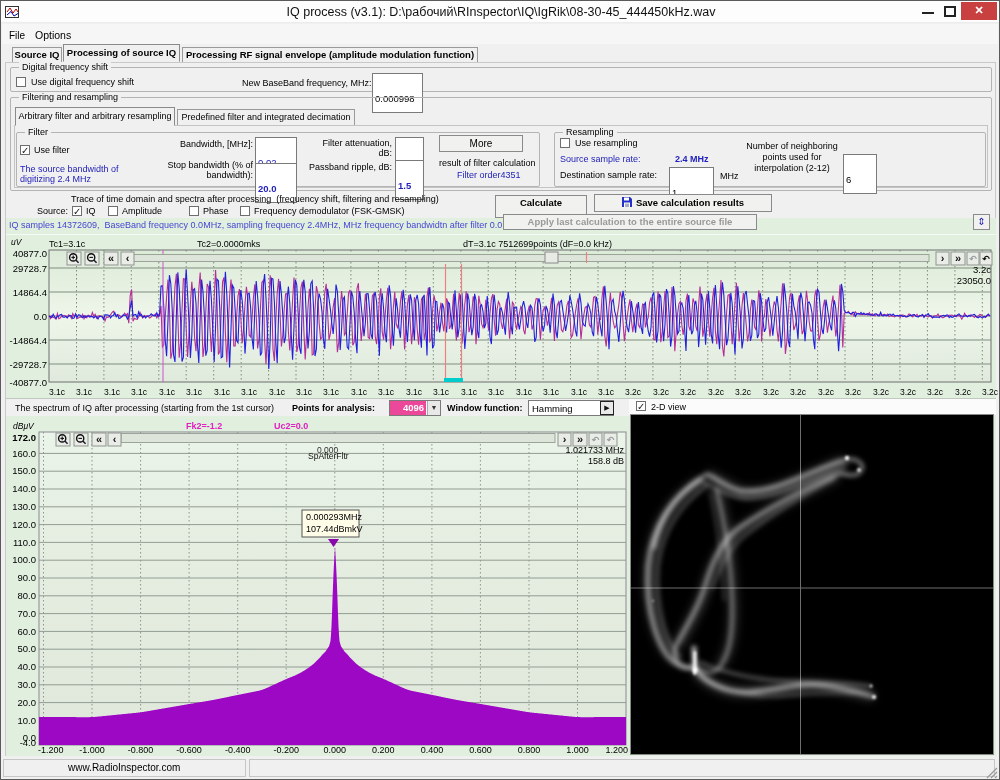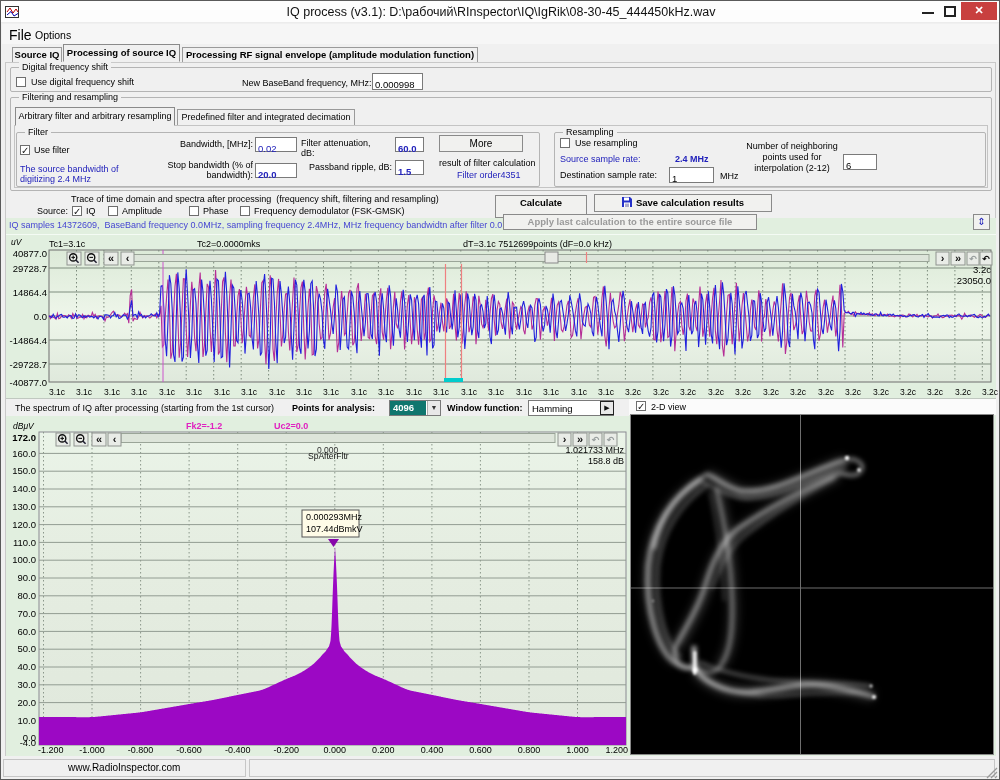--- a/index.html
+++ b/index.html
@@ -1,40 +1,40 @@
 <!DOCTYPE html>
 <html><head><meta charset="utf-8"><style>
 *{margin:0;padding:0;box-sizing:border-box}
 html,body{width:1000px;height:780px}
 body{font-family:"Liberation Sans",sans-serif;background:#f0f0f0;position:relative;overflow:hidden;border:1px solid #5a5a5a}
 .abs{position:absolute}
 .gb{position:absolute;border:1px solid #b4b4b4;border-radius:2px}
 .gb>span{position:absolute;top:-6px;left:8px;background:#f0f0f0;padding:0 3px;font-size:9px;line-height:11px;white-space:nowrap}
 .cb{position:absolute;width:10px;height:10px;background:#fff;border:1px solid #6e6e6e;font-size:10px;line-height:9px;text-align:center;color:#222}
 .lbl{position:absolute;font-size:9px;line-height:11px;white-space:nowrap}
-.tb{position:absolute;background:#fff;border:1px solid #7a7a7a;font-size:9.5px;padding:5px 2px;line-height:12px}
+.tb{position:absolute;background:#fff;border:1px solid #7a7a7a;font-size:9.5px;padding:19px 2px;line-height:12px}
 .btn{position:absolute;background:#f1f1ef;border:1px solid #8a8a8a;font-size:9.5px;text-align:center;white-space:nowrap}
 .tab{position:absolute;background:#f0f0f0;font-size:9.5px;font-weight:bold;text-align:center;white-space:nowrap;overflow:hidden}
 .blue{color:#2222bb}
 </style></head><body>
 
 <div class="abs" style="left:0;top:0;width:998px;height:22px;background:#fdfdfd;border-bottom:1px solid #ececec"></div>
 <div class="abs" style="left:4px;top:4px;width:15px;height:14px">
 <svg width="15" height="14" viewBox="0 0 15 14">
       <rect x="0.5" y="1.5" width="13" height="11" fill="#fff" stroke="#333" stroke-width="1"></rect>
       <path d="M2 7 L5 3 L8 8 L11 4 L13 7" stroke="#b00" fill="none"></path>
       <path d="M2 10 L6 6.5 L9 11 L13 8.5" stroke="#00a" fill="none"></path>
     </svg></div>
 <div class="abs" style="left:0;top:4px;width:1000px;text-align:center;font-size:12.5px;color:#111">IQ process (v3.1): D:\рабочий\RInspector\IQ\IgRik\08-30-45_444450kHz.wav</div>
 <div class="abs" style="left:921px;top:11px;width:12px;height:2px;background:#222"></div>
 <div class="abs" style="left:943px;top:5px;width:12px;height:11px;border:2px solid #222"></div>
 <div class="abs" style="left:960px;top:1px;width:36px;height:18px;background:#c8403f;color:#fff;font-size:11px;font-weight:bold;text-align:center;line-height:17px">✕</div>
 
 <div class="abs" style="left:1px;top:23px;width:996px;height:20px;background:#f6f6f6"></div>
-<div class="lbl" style="left:8px;top:29px;font-size:14px">File</div>
+<div class="lbl" style="left:8px;top:29px;font-size:10px">File</div>
 <div class="lbl" style="left:34px;top:29px;font-size:10.5px">Options</div>
 
 <div class="abs" style="left:4px;top:61px;width:991px;height:695px;border:1px solid #c9c9c9;background:#f0f0f0"></div>
 <div class="tab" style="left:11px;top:46px;width:50px;height:15px;border:1px solid #9a9a9a;border-bottom:none;line-height:14px">Source IQ</div>
 <div class="tab" style="left:62px;top:43px;width:117px;height:18px;border:1px solid #8a8a8a;border-bottom:1px solid #f0f0f0;line-height:16px">Processing of source IQ</div>
 <div class="tab" style="left:181px;top:46px;width:296px;height:15px;border:1px solid #9a9a9a;border-bottom:none;line-height:14px">Processing RF signal envelope (amplitude modulation function)</div>
 
 <div class="gb" style="left:9px;top:66px;width:982px;height:25px">
     <span>Digital frequency shift</span>
   </div>
@@ -53,21 +53,21 @@
 <div class="gb" style="left:15px;top:131px;width:524px;height:55px">
     <span>Filter</span>
   </div>
 <div class="cb" style="left:19px;top:144px">✓</div>
 <div class="lbl" style="left:33px;top:144px">Use filter</div>
 <div class="lbl blue" style="left:19px;top:163px;line-height:10px">The source bandwidth of<br>digitizing 2.4 MHz</div>
 <div class="lbl" style="left:150px;top:138px;width:102px;text-align:right">Bandwidth, [MHz]:</div>
 <div class="tb blue" style="left:254px;top:136px;width:42px;height:15px;font-weight:normal">0.02</div>
 <div class="lbl" style="left:150px;top:159px;width:102px;text-align:right;line-height:10px">Stop bandwidth (% of<br>bandwidth):</div>
 <div class="tb blue" style="left:254px;top:162px;width:42px;height:15px;font-weight:bold">20.0</div>
-<div class="lbl" style="left:300px;top:137px;width:91px;line-height:10px">Filter attenuation,<br>dB:</div>
+<div class="lbl" style="left:300px;top:137px;width:91px;text-align:right;line-height:10px">Filter attenuation,<br>dB:</div>
 <div class="tb blue" style="left:394px;top:136px;width:29px;height:15px;font-weight:bold">60.0</div>
 <div class="lbl" style="left:300px;top:161px;width:91px;text-align:right">Passband ripple, dB:</div>
 <div class="tb blue" style="left:394px;top:159px;width:29px;height:15px;font-weight:bold">1.5</div>
 <div class="btn" style="left:438px;top:134px;width:84px;height:17px;line-height:15px;font-size:10px">More</div>
 <div class="lbl" style="left:438px;top:157px">result of filter calculation</div>
 <div class="lbl blue" style="left:456px;top:169px">Filter order4351</div>
 
 <div class="gb" style="left:553px;top:131px;width:432px;height:55px">
     <span>Resampling</span>
   </div>
@@ -197,21 +197,21 @@
       <text x="962" y="394" text-anchor="middle">3.2c</text>
       <text x="989" y="394" text-anchor="middle">3.2c</text>
     </g>
 </svg>
 
 <div class="abs" style="left:5px;top:397px;width:990px;height:1px;background:#c0c8c0"></div>
 <div class="abs" style="left:5px;top:398px;width:623px;height:17px;background:#f0f0f0"></div>
 <div class="lbl" style="left:14px;top:402px">The spectrum of IQ after processing (starting from the 1st cursor)</div>
 <div class="lbl" style="left:291px;top:402px;font-weight:bold">Points for analysis:</div>
 <div class="abs" style="left:388px;top:399px;width:52px;height:16px;background:#fff;border:1px solid #7a7a7a"></div>
-<div class="abs" style="left:389px;top:400px;width:36px;height:14px;background:#0f766e;color:#fff;font-size:9.5px;padding-left:3px;font-weight:bold;line-height:14px">4096</div>
+<div class="abs" style="left:389px;top:400px;width:36px;height:14px;background:#ec4899;color:#fff;font-size:9.5px;padding-left:13px;font-weight:bold;line-height:14px">4096</div>
 <div class="abs" style="left:426px;top:400px;width:13px;height:14px;background:#e8e8e8;border-left:1px solid #aaa;color:#333;font-size:7px;text-align:center;line-height:14px">▼</div>
 <div class="lbl" style="left:446px;top:402px;font-weight:bold">Window function:</div>
 <div class="abs" style="left:527px;top:399px;width:86px;height:16px;background:#fff;border:1px solid #7a7a7a;font-size:9.5px;padding:1px 0 0 3px;line-height:13px">Hamming</div>
 <div class="abs" style="left:599px;top:400px;width:14px;height:14px;background:#e9e9e9;border:1px solid #222;color:#111;font-size:7px;text-align:center;line-height:12px">▶</div>
 <div class="abs" style="left:628px;top:398px;width:367px;height:16px;background:#fbfbfb"></div>
 <div class="cb" style="left:635px;top:400px">✓</div>
 <div class="lbl" style="left:650px;top:401px">2-D view</div>
 
 <svg class="abs" style="left:0;top:400px" width="628" height="356" viewBox="0 400 628 356" font-family="Liberation Sans,sans-serif">
 <text x="12" y="428" font-size="8.5" font-style="italic">dBμV</text>

